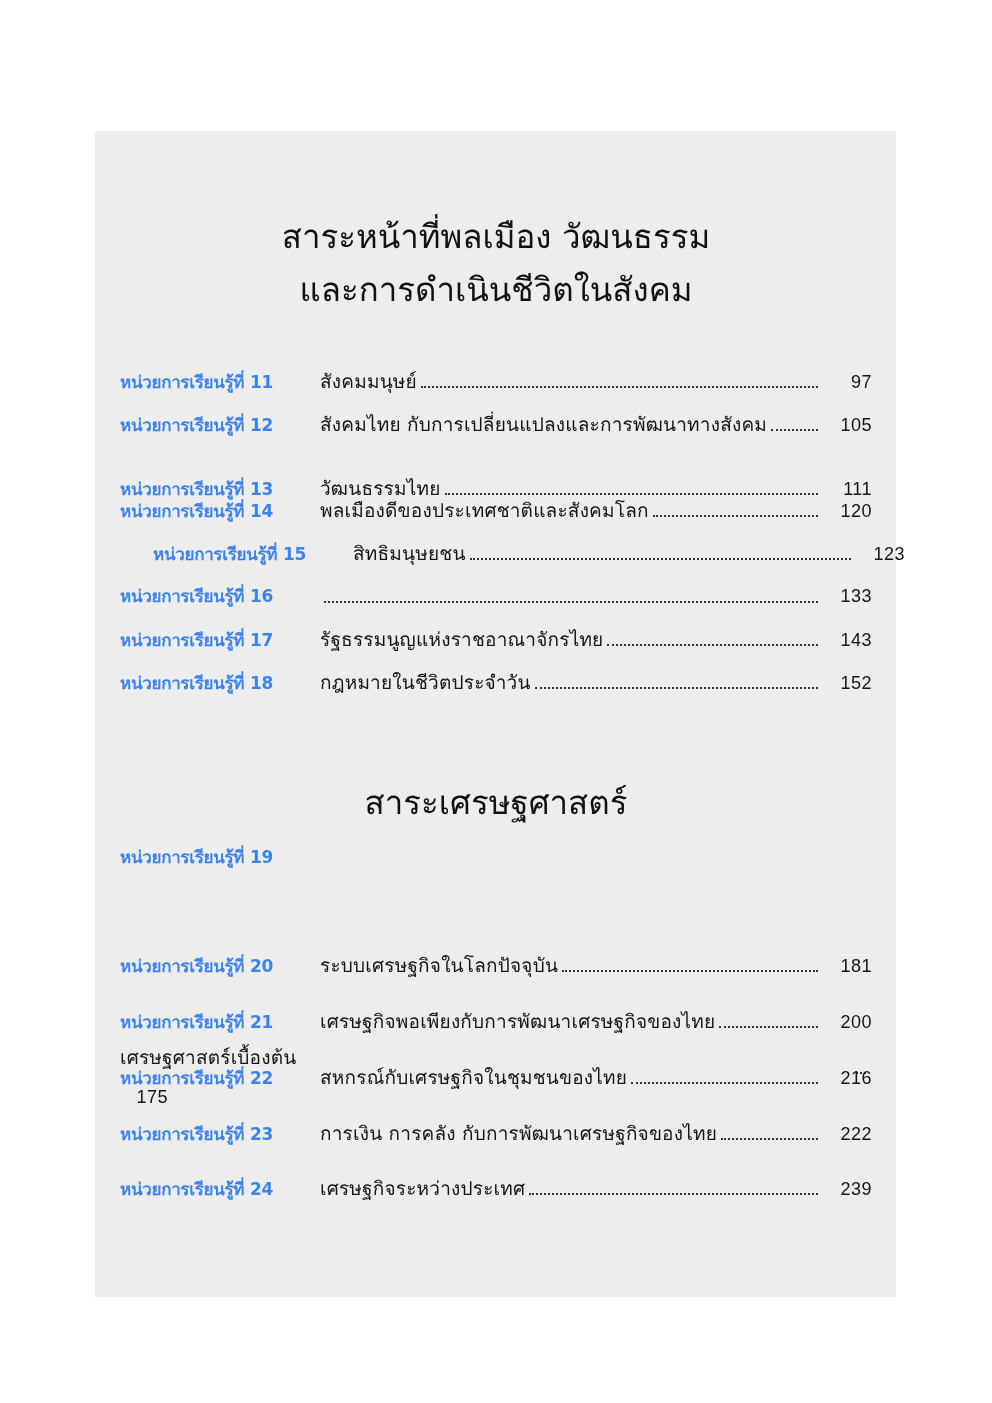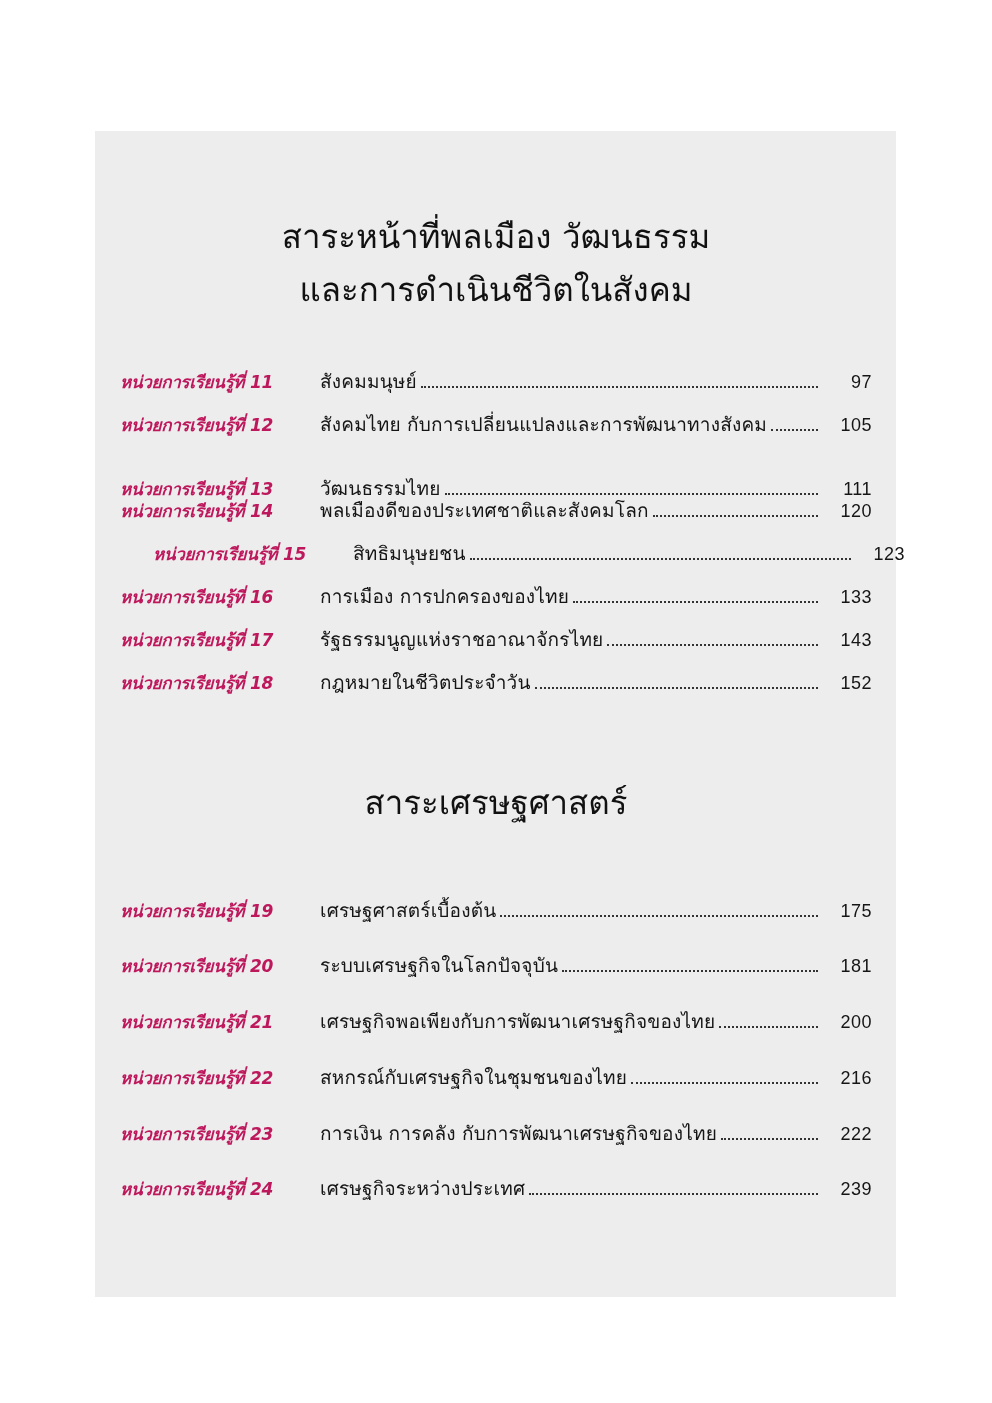--- a/index.html
+++ b/index.html
@@ -42,23 +42,22 @@
       display: flex;
       align-items: baseline;
     }
     .unit-label {
       width: 200px;
       flex: 0 0 200px;
       font-weight: bold;
       font-size: 17px;
       line-height: 30px;
       white-space: nowrap;
-      color: #be185d;
+      color: #3b82f6;
       letter-spacing: -0.3px;
-      font-style: italic;
     }
     .chapter-title {
       flex: 0 0 auto;
       font-size: 19px;
       line-height: 30px;
       white-space: nowrap;
       color: #151515;
       letter-spacing: 0.2px;
     }
     .leader {
@@ -114,40 +113,39 @@
   <span class="page-num">120</span>
 </div>
 <div class="toc-row" style="top:538px;margin-left:33px;">
   <span class="unit-label">หน่วยการเรียนรู้ที่ 15</span>
   <span class="chapter-title">สิทธิมนุษยชน</span>
   <span class="leader"></span>
   <span class="page-num">123</span>
 </div>
 <div class="toc-row" style="top:581px;">
   <span class="unit-label">หน่วยการเรียนรู้ที่ 16</span>
-  <span class="chapter-title">การเมือง  การปกครองของไทย</span>
   <span class="leader"></span>
   <span class="page-num">133</span>
 </div>
 <div class="toc-row" style="top:624px;">
   <span class="unit-label">หน่วยการเรียนรู้ที่ 17</span>
   <span class="chapter-title">รัฐธรรมนูญแห่งราชอาณาจักรไทย</span>
   <span class="leader"></span>
   <span class="page-num">143</span>
 </div>
 <div class="toc-row" style="top:667px;">
   <span class="unit-label">หน่วยการเรียนรู้ที่ 18</span>
   <span class="chapter-title">กฎหมายในชีวิตประจำวัน</span>
   <span class="leader"></span>
   <span class="page-num">152</span>
 </div>
 
 <div class="section-title" style="top:788px;">สาระเศรษฐศาสตร์</div>
 
-<div class="toc-row" style="top:895px;">
+<div class="toc-row" style="top:842px;flex-direction:column;">
   <span class="unit-label">หน่วยการเรียนรู้ที่ 19</span>
   <span class="chapter-title">เศรษฐศาสตร์เบื้องต้น</span>
   <span class="leader"></span>
   <span class="page-num">175</span>
 </div>
 <div class="toc-row" style="top:950px;">
   <span class="unit-label">หน่วยการเรียนรู้ที่ 20</span>
   <span class="chapter-title">ระบบเศรษฐกิจในโลกปัจจุบัน</span>
   <span class="leader"></span>
   <span class="page-num">181</span>

